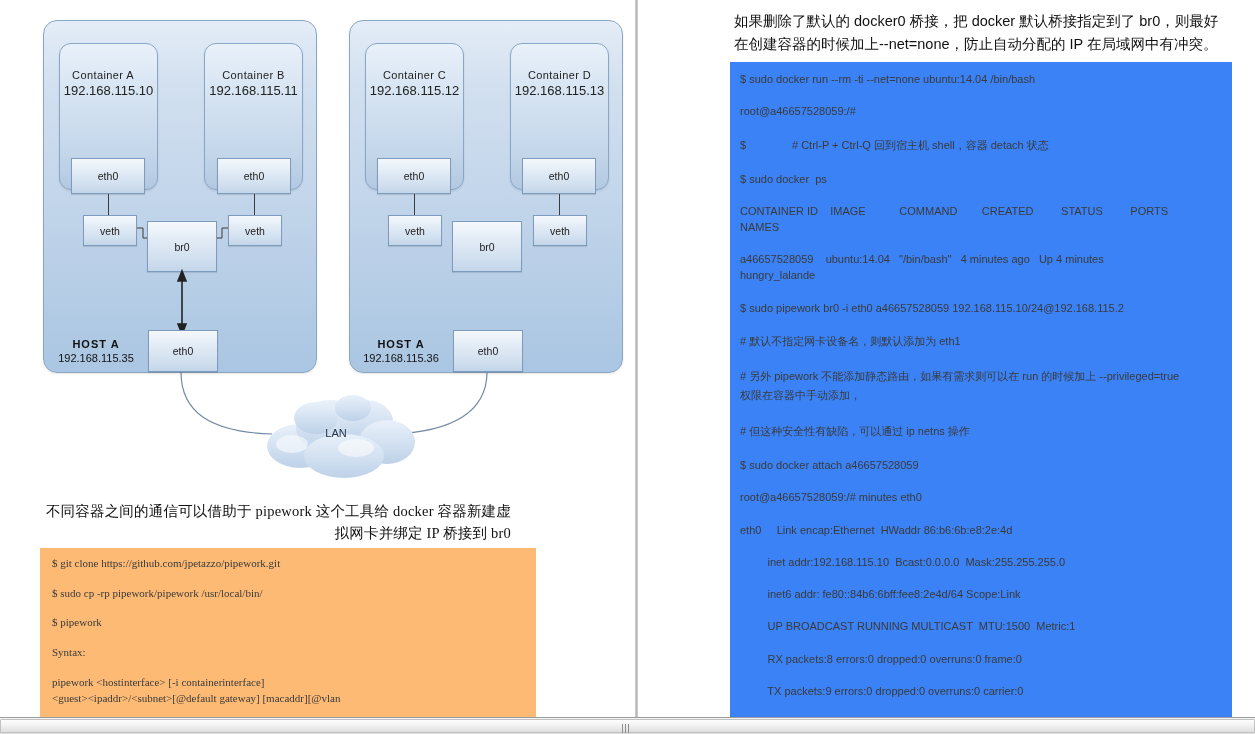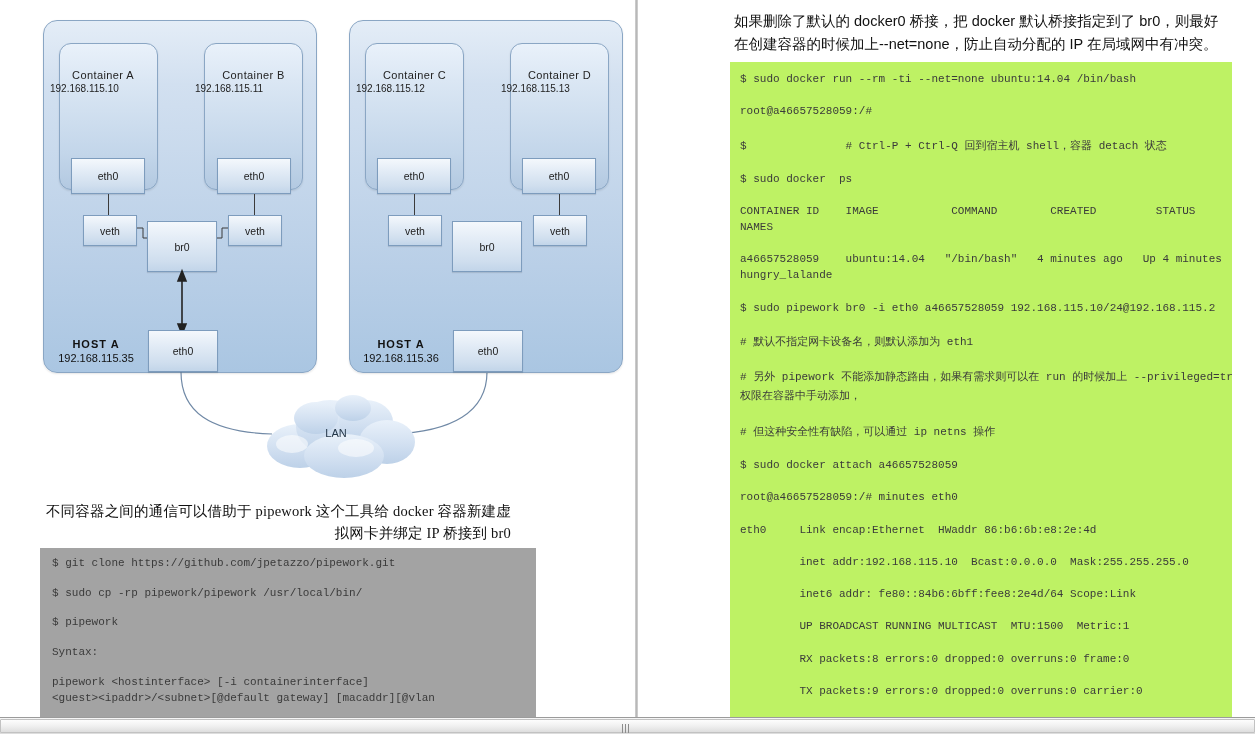--- a/index.html
+++ b/index.html
@@ -59,23 +59,23 @@
     text-align: center;
     font-family: "Liberation Sans", sans-serif;
     font-size: 11px;
     color: #222;
     letter-spacing: .4px;
     white-space: nowrap;
   }
   .container-ip {
     position: absolute;
     left: 0; right: 13px;
-    text-align: left;
+    text-align: center;
     font-family: "Liberation Sans", sans-serif;
-    font-size: 10px;
+    font-size: 13px;
     color: #222;
     white-space: nowrap;
   }
   .node-box {
     position: absolute;
     border: 1px solid #7d9cbd;
     background: linear-gradient(to bottom, #f4f8fc 0%, #e3ecf6 35%, #cfdeee 80%, #c2d5e9 100%);
     font-family: "Liberation Sans", sans-serif;
     font-size: 10.5px;
     color: #1b1b1b;
@@ -115,22 +115,22 @@
     position: absolute;
     font-family: "Liberation Serif", serif;
     font-size: 14.5px;
     line-height: 22px;
     color: #111;
     letter-spacing: .2px;
     text-align: right;
   }
   .code-block {
     position: absolute;
-    background: #a3a3a3;
-    font-family: Liberation Mono, monospace;
+    background: #fdba74;
+    font-family: Liberation Serif, serif;
     font-size: 11px;
     color: #3a3a3a;
     line-height: 11px;
     padding: 10px 12px 0 12px;
     overflow: hidden;
   }
   .code-line { white-space: pre; margin: 0 0 18.7px 0; }
   .code-line.tight { margin-bottom: 5px; }
 
   
@@ -147,22 +147,22 @@
     font-family: Liberation Sans, sans-serif;
     font-size: 14.5px;
     line-height: 23px;
     color: #111;
   }
   .rc-code {
     position: absolute;
     left: 92px; top: 62px;
     width: 502px;
     height: 655px;
-    background: #bef264;
-    font-family: Liberation Mono, monospace;
+    background: #3b82f6;
+    font-family: Liberation Sans, sans-serif;
     font-size: 11px;
     color: #3a3a3a;
     padding: 11px 10px 0 10px;
     overflow: hidden;
   }
   .rc-line { white-space: pre; margin: 0 0 20.3px 0; }
 
   
   .scrollbar {
     position: absolute;

